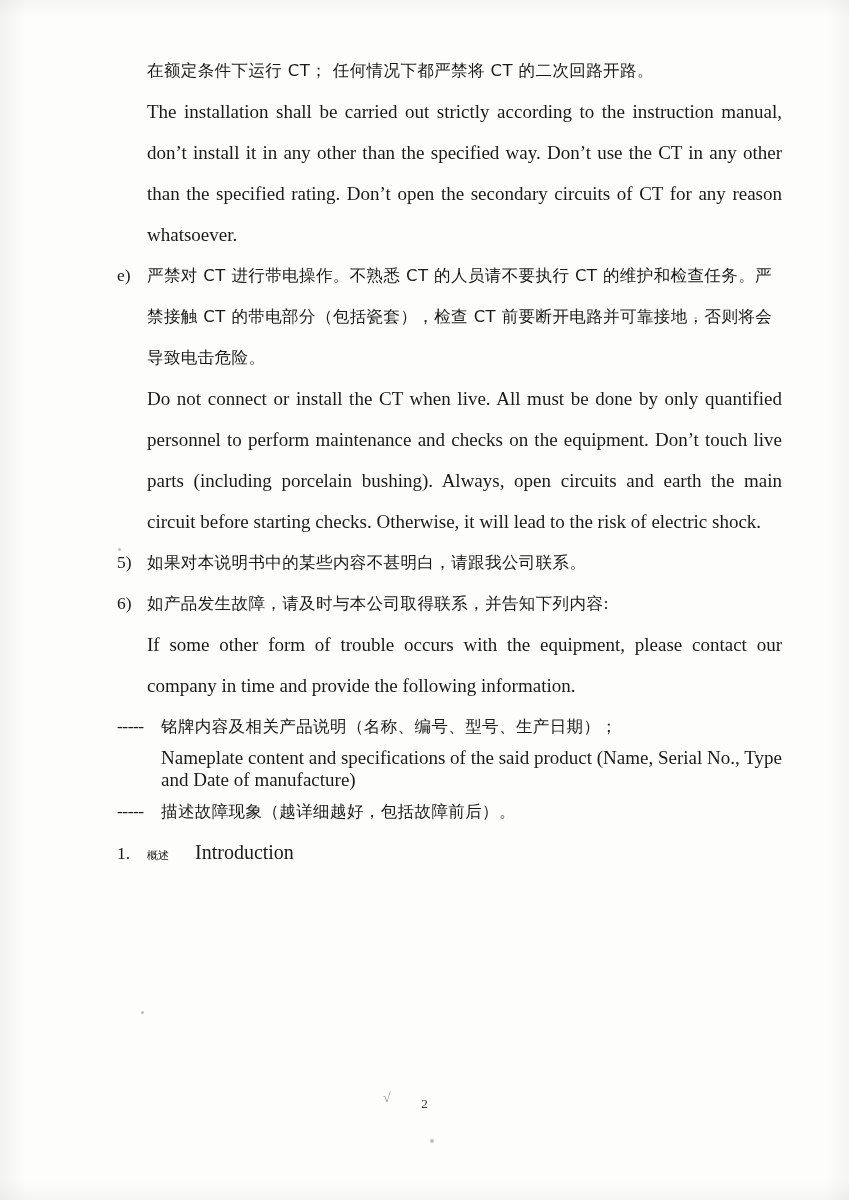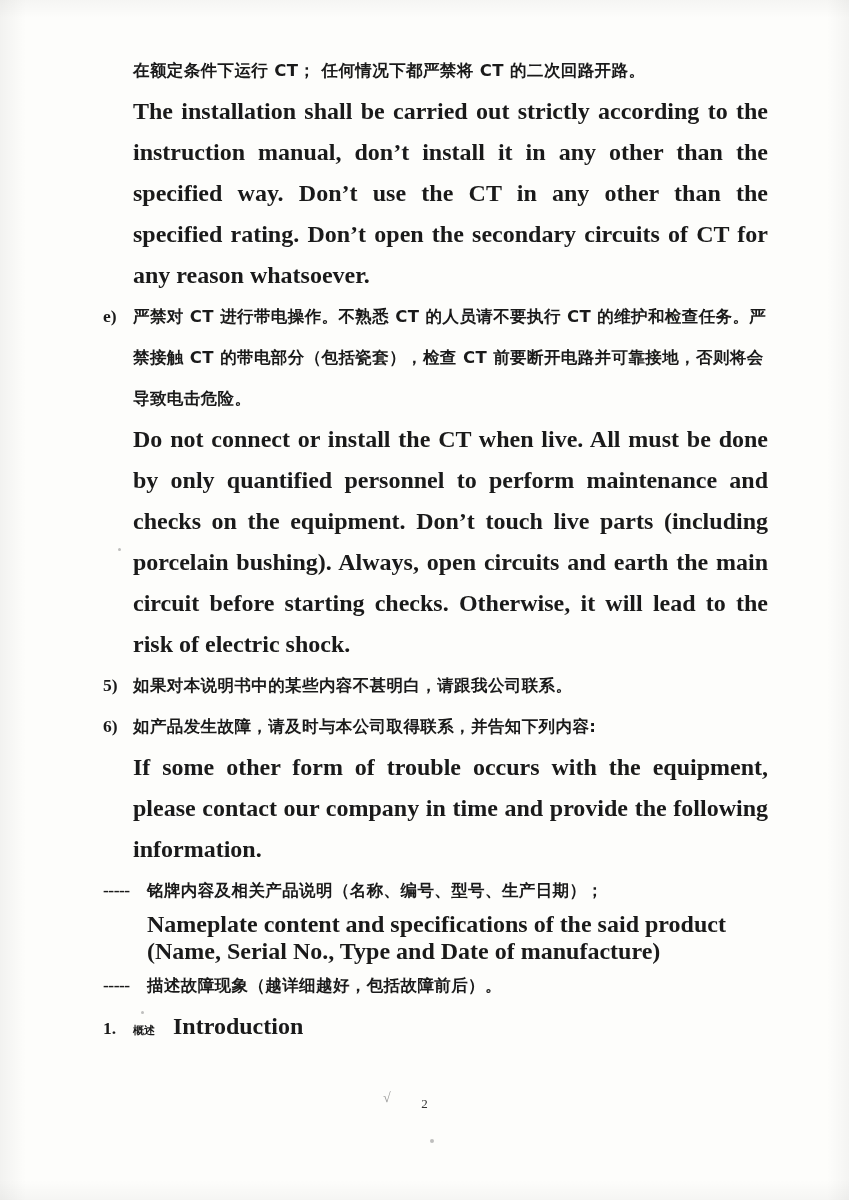--- a/index.html
+++ b/index.html
@@ -29,24 +29,23 @@
     inset: 0;
     background:
       linear-gradient(90deg, rgba(0,0,0,0.045) 0px, rgba(0,0,0,0.0) 26px),
       linear-gradient(270deg, rgba(0,0,0,0.035) 0px, rgba(0,0,0,0.0) 22px),
       linear-gradient(180deg, rgba(0,0,0,0.03) 0px, rgba(0,0,0,0.0) 18px),
       linear-gradient(0deg, rgba(0,0,0,0.03) 0px, rgba(0,0,0,0.0) 20px);
     pointer-events: none;
   }
   .content {
     position: absolute;
-    left: 103px;
+    left: 117px;
     top: 50px;
     width: 665px;
-    font-weight: bold;
   }
   .para {
     display: flex;
     align-items: flex-start;
     margin: 0 0 0 0;
   }
   .marker {
     width: 30px;
     flex: 0 0 30px;
     font-size: 17.5px;
@@ -63,21 +62,21 @@
     font-size: 17.5px;
     line-height: 41px;
   }
   .cn {
     font-family: "DejaVu Sans", sans-serif;
     font-size: 16.5px;
     letter-spacing: 0.4px;
   }
   .en {
     font-family: "Liberation Serif", serif;
-    font-size: 24px;
+    font-size: 19px;
     text-align: justify;
     text-justify: inter-word;
   }
   .en.nojust { text-align: left; }
   .indent-block {
     padding-left: 30px;
   }
   .indent-block.dashblk {
     padding-left: 44px;
   }
@@ -91,23 +90,23 @@
     font-size: 17.5px;
     line-height: 41px;
   }
   .heading-cn {
     font-family: "DejaVu Sans", sans-serif;
     font-size: 11px;
     line-height: 41px;
   }
   .heading-en {
     font-family: "Liberation Serif", serif;
-    font-size: 24px;
-    line-height: 41px;
-    margin-left: 18px;
+    font-size: 20px;
+    line-height: 41px;
+    margin-left: 26px;
   }
   .page-number {
     position: absolute;
     left: 0;
     right: 0;
     top: 1096px;
     text-align: center;
     font-family: "Liberation Serif", serif;
     font-size: 13px;
     color: #333;

